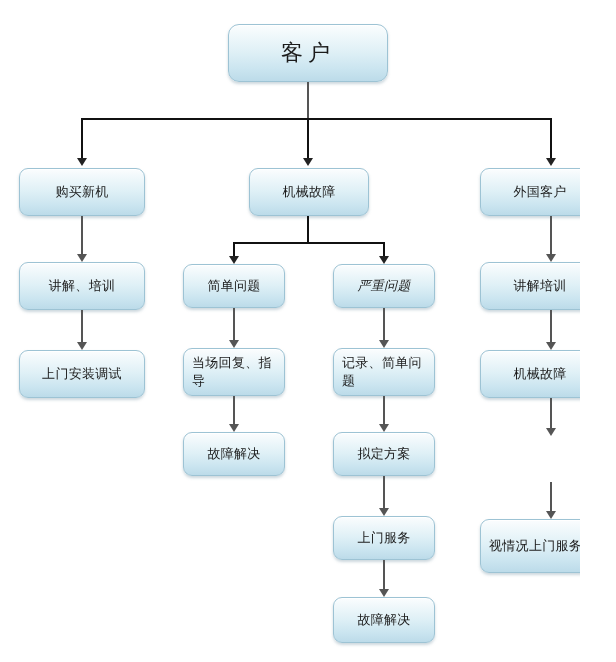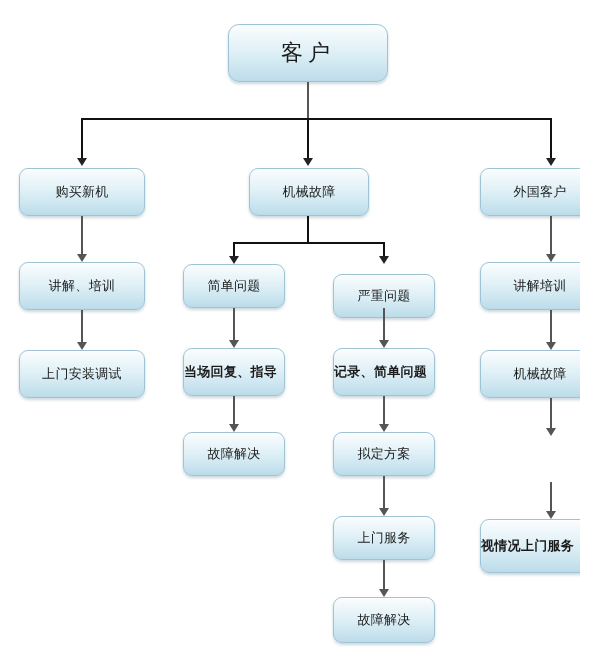--- a/index.html
+++ b/index.html
@@ -34,21 +34,21 @@
                 inset 0 1px 0 rgba(255,255,255,0.85);
     display: flex;
     align-items: center;
     color: #1b1b1b;
     font-size: 13px;
     line-height: 1.38;
     letter-spacing: 0.3px;
     -webkit-font-smoothing: none;
   }
   .node.center { justify-content: center; text-align: center; }
-  .node.leftal { justify-content: flex-start; text-align: left; padding-left: 0; font-weight: bold; }
+  .node.leftal { justify-content: flex-start; text-align: left; padding-left: 8px; }
   .node .txt { display: block; width: 100%; }
 
   .node.root {
     font-size: 22px;
     letter-spacing: 5px;
     border-radius: 11px;
   }
 
   
   .vline {
@@ -136,21 +136,21 @@
     <span class="txt">当场回复、指导</span>
   </div>
 
   <div class="vline" style="left:233px; top:396px; height:32px;"></div>
   <div class="arrow gray" style="left:229px; top:424px;"></div>
 
   <div class="node center" style="left:183px; top:432px; width:102px; height:44px;">
     <span class="txt">故障解决</span>
   </div>
 
-  <div class="node center" style="left:333px; top:274px; width:102px; height:44px;">
+  <div class="node center" style="left:333px; top:264px; width:102px; height:44px;font-style:italic;">
     <span class="txt">严重问题</span>
   </div>
 
   <div class="vline" style="left:383px; top:308px; height:36px;"></div>
   <div class="arrow gray" style="left:379px; top:340px;"></div>
 
   <div class="node leftal" style="left:333px; top:348px; width:102px; height:48px;">
     <span class="txt">记录、简单问题</span>
   </div>
 

